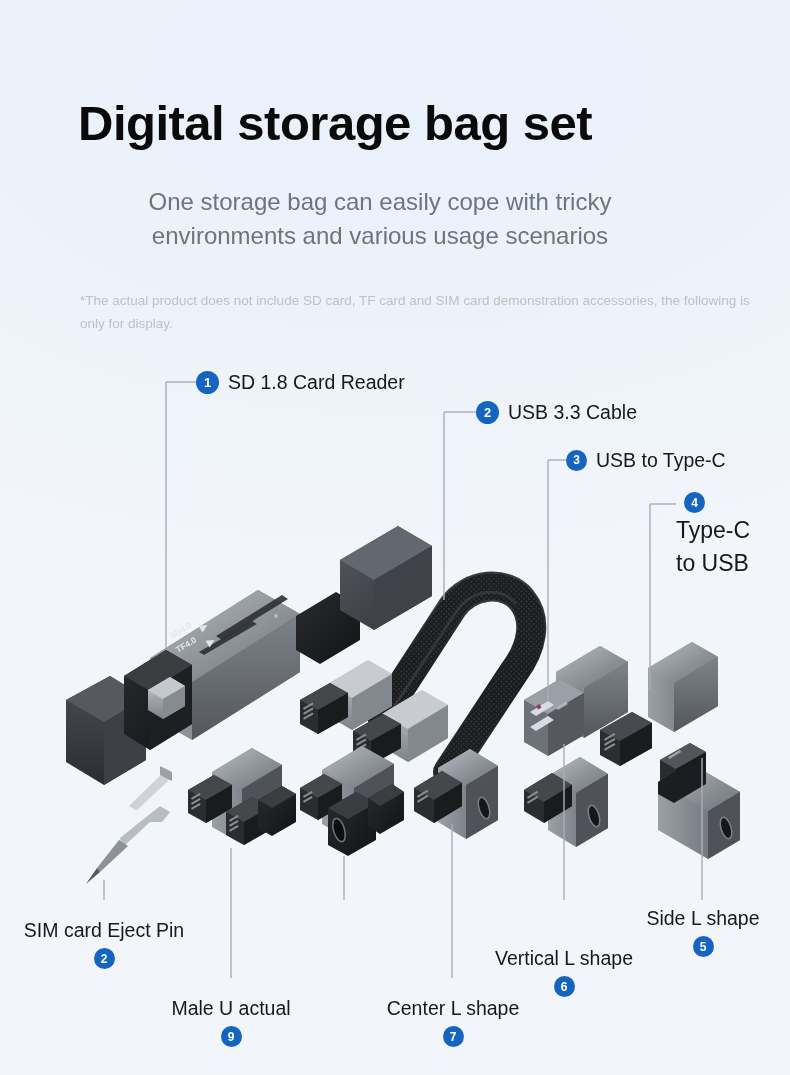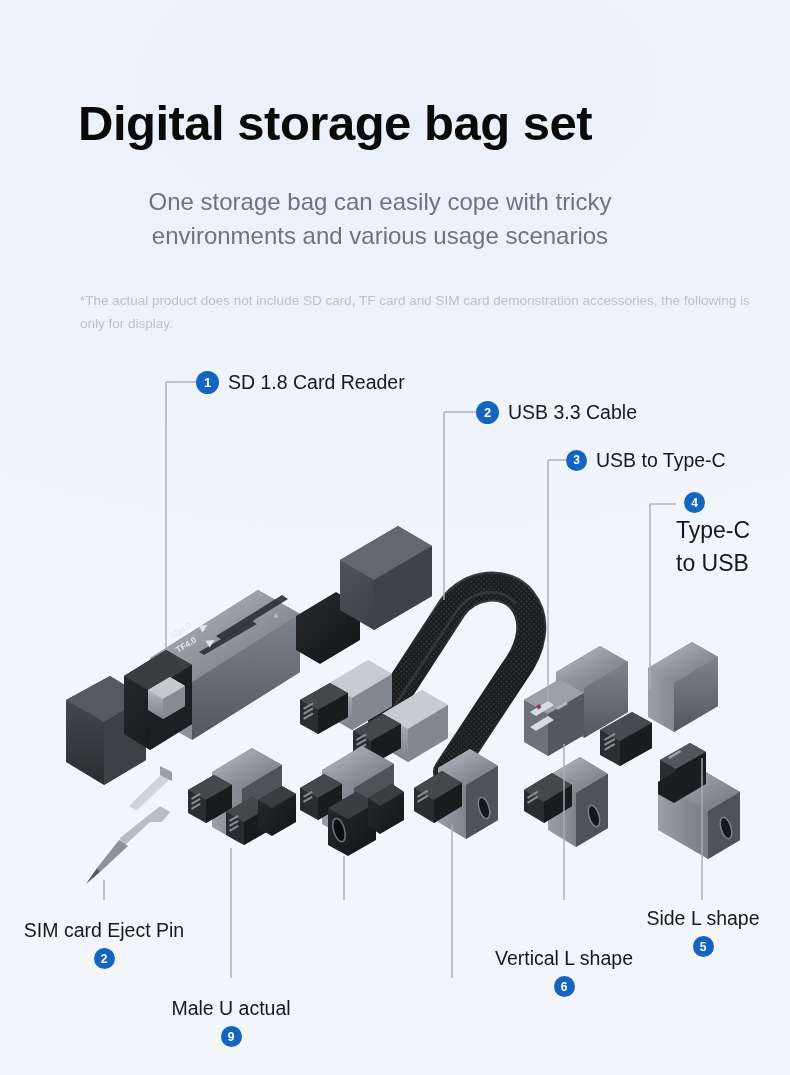--- a/index.html
+++ b/index.html
@@ -346,14 +346,18 @@
   <div class="below-label" style="left:620px;top:906px;width:166px;">
     <span class="clabel">Side L shape</span>
     <span class="badge sm">5</span>
   </div>
 
   <div class="below-label" style="left:150px;top:996px;width:162px;">
     <span class="clabel">Male U actual</span>
     <span class="badge sm">9</span>
   </div>
 
+  <div class="below-label" style="left:372px;top:996px;width:162px;">
+    <span class="clabel">Center L shape</span>
+    <span class="badge sm">7</span>
+  </div>
 
 </div>
 
 </body></html>

